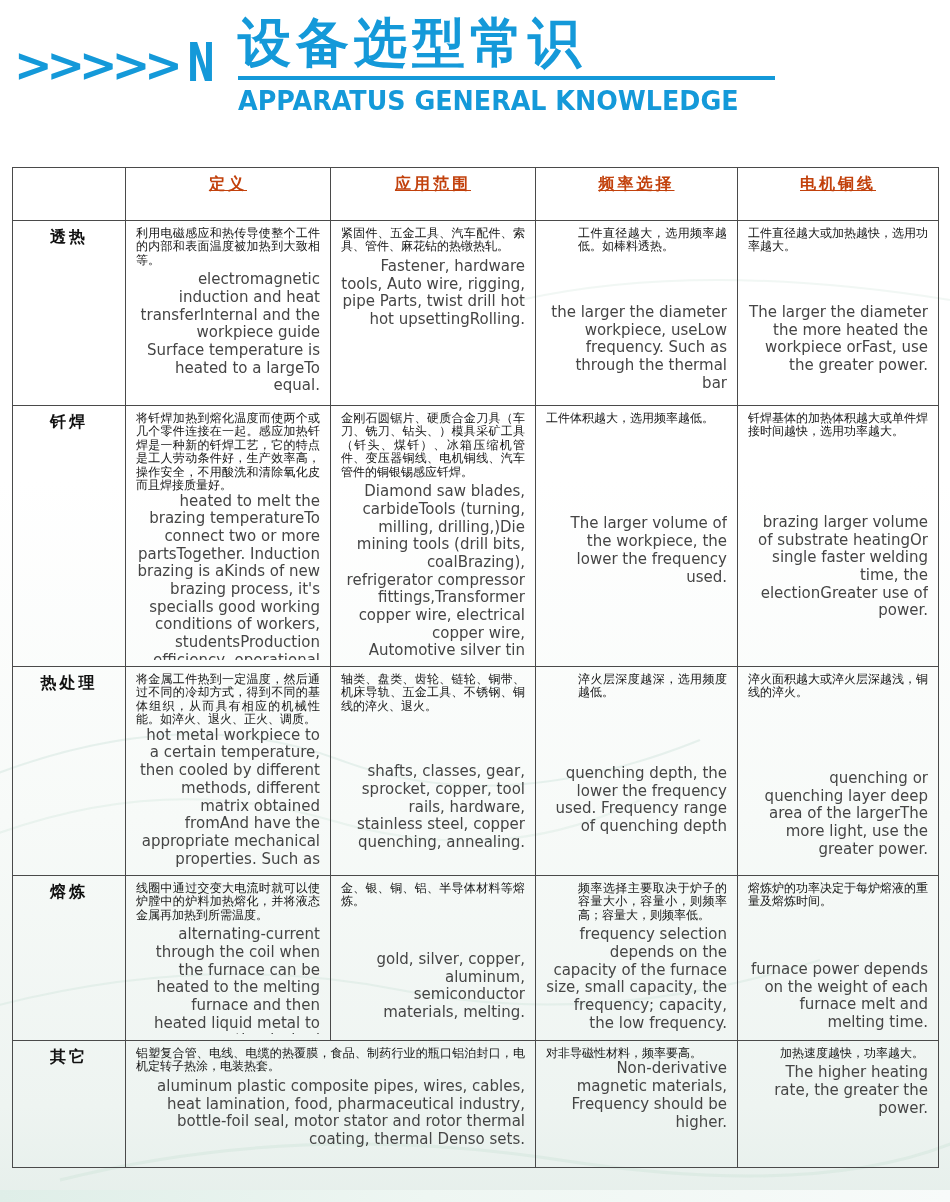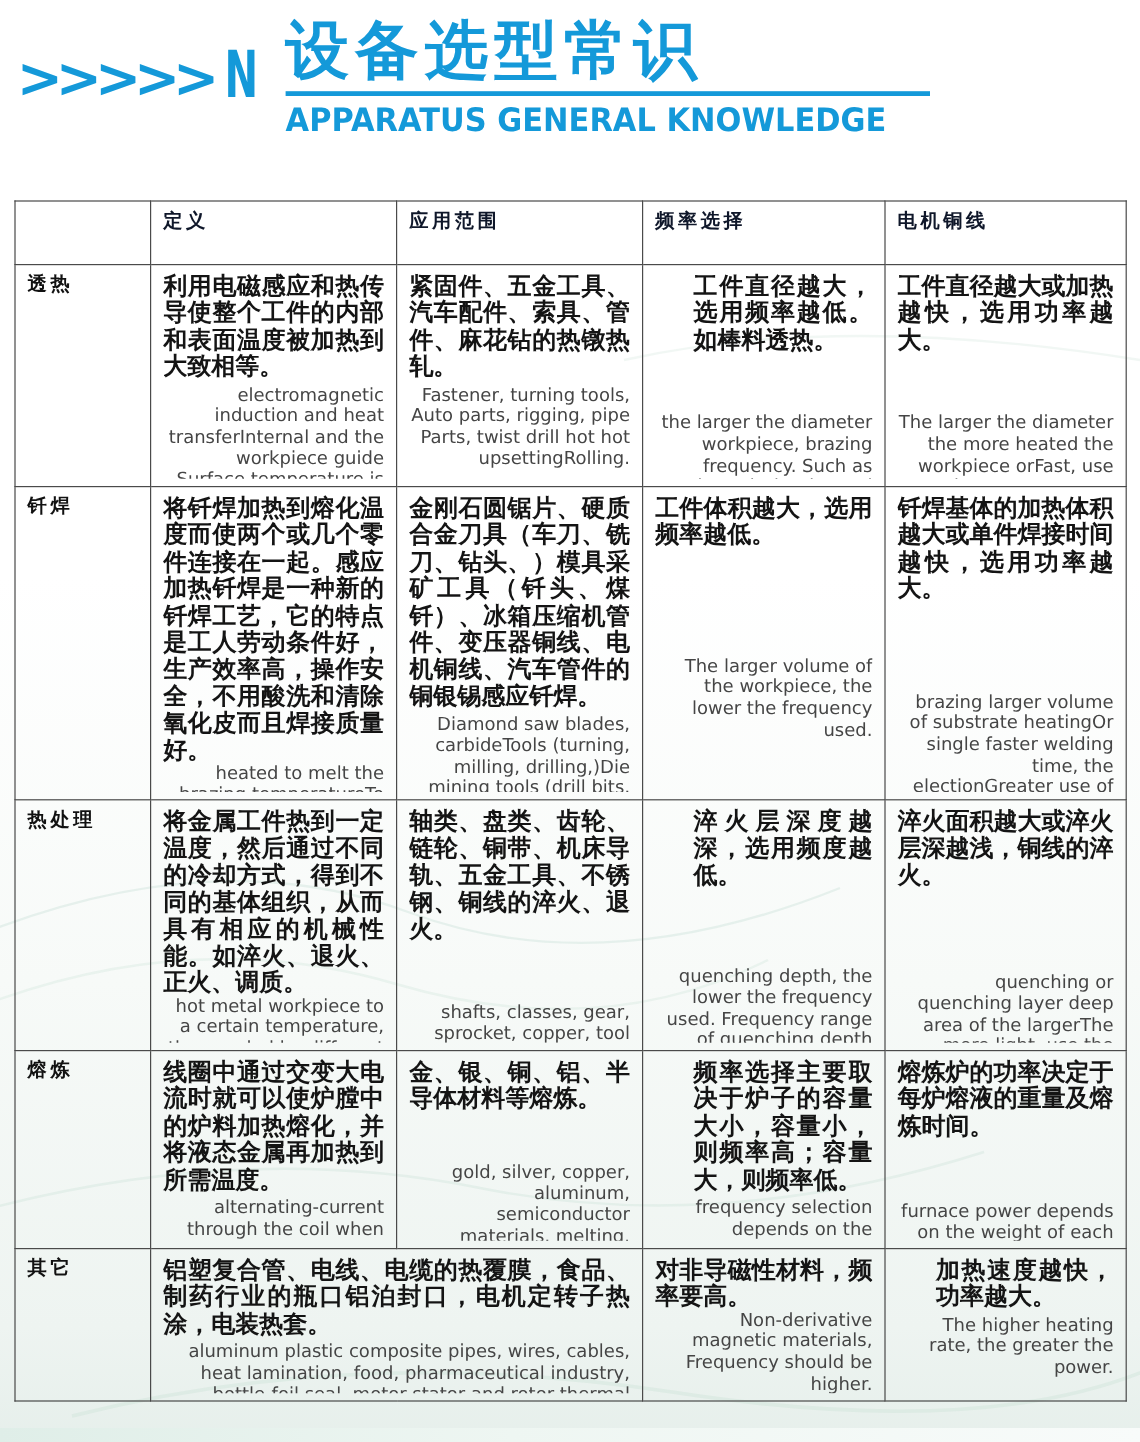--- a/index.html
+++ b/index.html
@@ -46,36 +46,36 @@
   table.spec {
     position: absolute; top: 167px; left: 12px; z-index: 1;
     width: 926px; border-collapse: collapse; table-layout: fixed;
     background: transparent;
   }
   table.spec th, table.spec td {
     border: 1.5px solid #4a4a4a; vertical-align: top;
     padding: 6px 10px; background: transparent;
   }
   th.colhead {
-    height: 53px; vertical-align: middle; text-align: left;
-    font-size: 16px; font-weight: 700; letter-spacing: 3px; color: #0f172a;
+    height: 53px; vertical-align: middle; text-align: center;
+    font-size: 16px; font-weight: 700; letter-spacing: 3px; color: #c2410c; text-decoration: underline;
   }
   td.rowlabel {
-    vertical-align: middle; 
+    vertical-align: middle; text-align: center;
     font-size: 16px; font-weight: 700; letter-spacing: 3px; color: #111;
   }
   .cw { overflow: hidden; }
   tr.r1 .cw { height: 172px; }
   tr.r2 .cw { height: 248px; }
   tr.r3 .cw { height: 196px; }
   tr.r4 .cw { height: 152px; }
   tr.r5 .cw { height: 114px; }
 
   p.zh {
-    font-size: 20px; font-weight: 700; color: #141414;
+    font-size: 12px; font-weight: 400; color: #141414;
     line-height: 1.12; text-align: justify;
   }
   p.en {
     font-size: 15px; color: #454545; line-height: 1.18; text-align: right;
   }
   .cn-center { text-align: center; }
   .cn-left { text-align: left; margin-left: 32px; }
   .en-justify { text-align: justify; }
   .sp { width: 100%; }
   .sp4  { height: 4px; }
@@ -136,28 +136,28 @@
           <div class="cw">
       <p class="zh">利用电磁感应和热传导使整个工件的内部和表面温度被加热到大致相等。</p>
       <div class="sp sp4"></div>
       <p class="en en-justify">electromagnetic induction and heat transferInternal and the workpiece guide Surface temperature is heated to a largeTo equal.</p>
     </div>
         </td>
     <td>
           <div class="cw">
       <p class="zh">紧固件、五金工具、汽车配件、索具、管件、麻花钻的热镦热轧。</p>
       <div class="sp sp4"></div>
-      <p class="en">Fastener, turning tools, Auto parts, rigging, pipe Parts, twist drill hot hot upsettingRolling.</p>
+      <p class="en">Fastener, hardware tools, Auto wire, rigging, pipe Parts, twist drill hot hot upsettingRolling.</p>
     </div>
         </td>
     <td>
           <div class="cw">
       <p class="zh cn-left">工件直径越大，选用频率越低。如棒料透热。</p>
       <div class="sp sp50"></div>
-      <p class="en">the larger the diameter workpiece, brazing frequency. Such as through the thermal bar</p>
+      <p class="en">the larger the diameter workpiece, useLow frequency. Such as through the thermal bar</p>
     </div>
         </td>
     <td>
           <div class="cw">
       <p class="zh">工件直径越大或加热越快，选用功率越大。</p>
       <div class="sp sp50"></div>
       <p class="en">The larger the diameter the more heated the workpiece orFast, use the greater power.</p>
     </div>
         </td>
   </tr>

